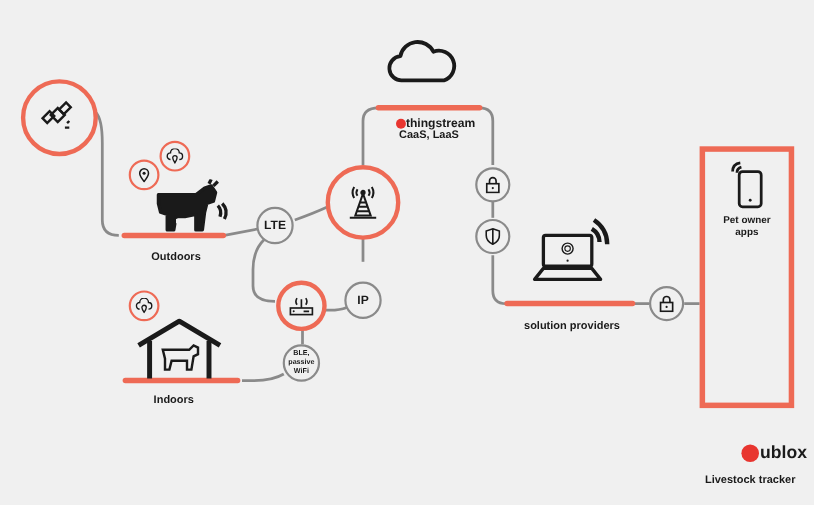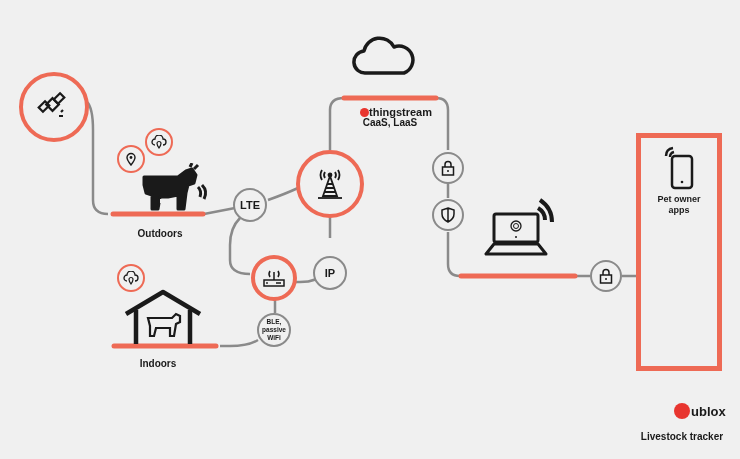--- a/index.html
+++ b/index.html
@@ -10,21 +10,21 @@
   .node.gray{border:2.5px solid #8a8a8a;}
   .node.red{border:4px solid #ee6a55;}
   .node.red-thin{border:2.5px solid #ee6a55;}
   .node-text{font-weight:700;font-size:11px;text-align:left;}
   .small-text{font-size:6.5px;line-height:8px;font-weight:700;text-align:center;}
   .panel{position:absolute;left:636px;top:133px;width:86px;height:238px;border:5px solid #ee6a55;border-radius:0;box-sizing:border-box;}
   .panel-item{position:absolute;left:0;width:76px;text-align:center;}
   .panel-label{font-weight:700;font-size:9px;line-height:11px;}
   .logo{position:absolute;left:674px;top:403px;display:flex;align-items:center;}
   .logo-dot{width:16px;height:16px;border-radius:50%;background:#e8352f;margin-right:1px;}
-  .logo-text{font-weight:700;font-size:13px;}
+  .logo-text{font-weight:700;font-size:16px;}
 </style>
 </head>
 <body>
 
 <svg class="wires" width="740" height="459">
   <g fill="none" stroke="#8a8a8a" stroke-width="2.5">
 
     <path d="M87,102 Q93,108 93,130 L93,200 Q93,214 108,214"></path>
 
     <path d="M204,214 L235,208"></path>
@@ -178,20 +178,21 @@
     <rect x="12" y="22" width="44" height="28" rx="2"></rect>
     <path d="M12 52 L4 62 L64 62 L56 52 Z"></path>
     <path d="M58 8 Q70 16 70 30" stroke-width="4"></path>
     <path d="M56 16 Q63 20 63 28" stroke-width="4"></path>
   </g>
   <circle cx="34" cy="34" r="5" fill="none" stroke="#1a1a1a" stroke-width="1.3"></circle>
   <circle cx="34" cy="34" r="2.5" fill="none" stroke="#1a1a1a" stroke-width="1"></circle>
   <circle cx="34" cy="45" r="1" fill="#1a1a1a"></circle>
 </svg>
 <div class="label" style="left:450px;top:291px;width:140px;">
+  <div>solution providers</div>
 </div>
 
 <div class="node gray" style="left:590px;top:260px;width:32px;height:32px;">
   <svg width="14" height="16" viewBox="0 0 14 16">
     <g fill="none" stroke="#1a1a1a" stroke-width="1.5">
         <rect x="1.5" y="7" width="11" height="8"></rect>
         <path d="M4 7 V4.5 A3 3 0 0 1 10 4.5 V7"></path>
       </g>
     <circle cx="7" cy="11" r="1" fill="#1a1a1a"></circle>
   </svg>

